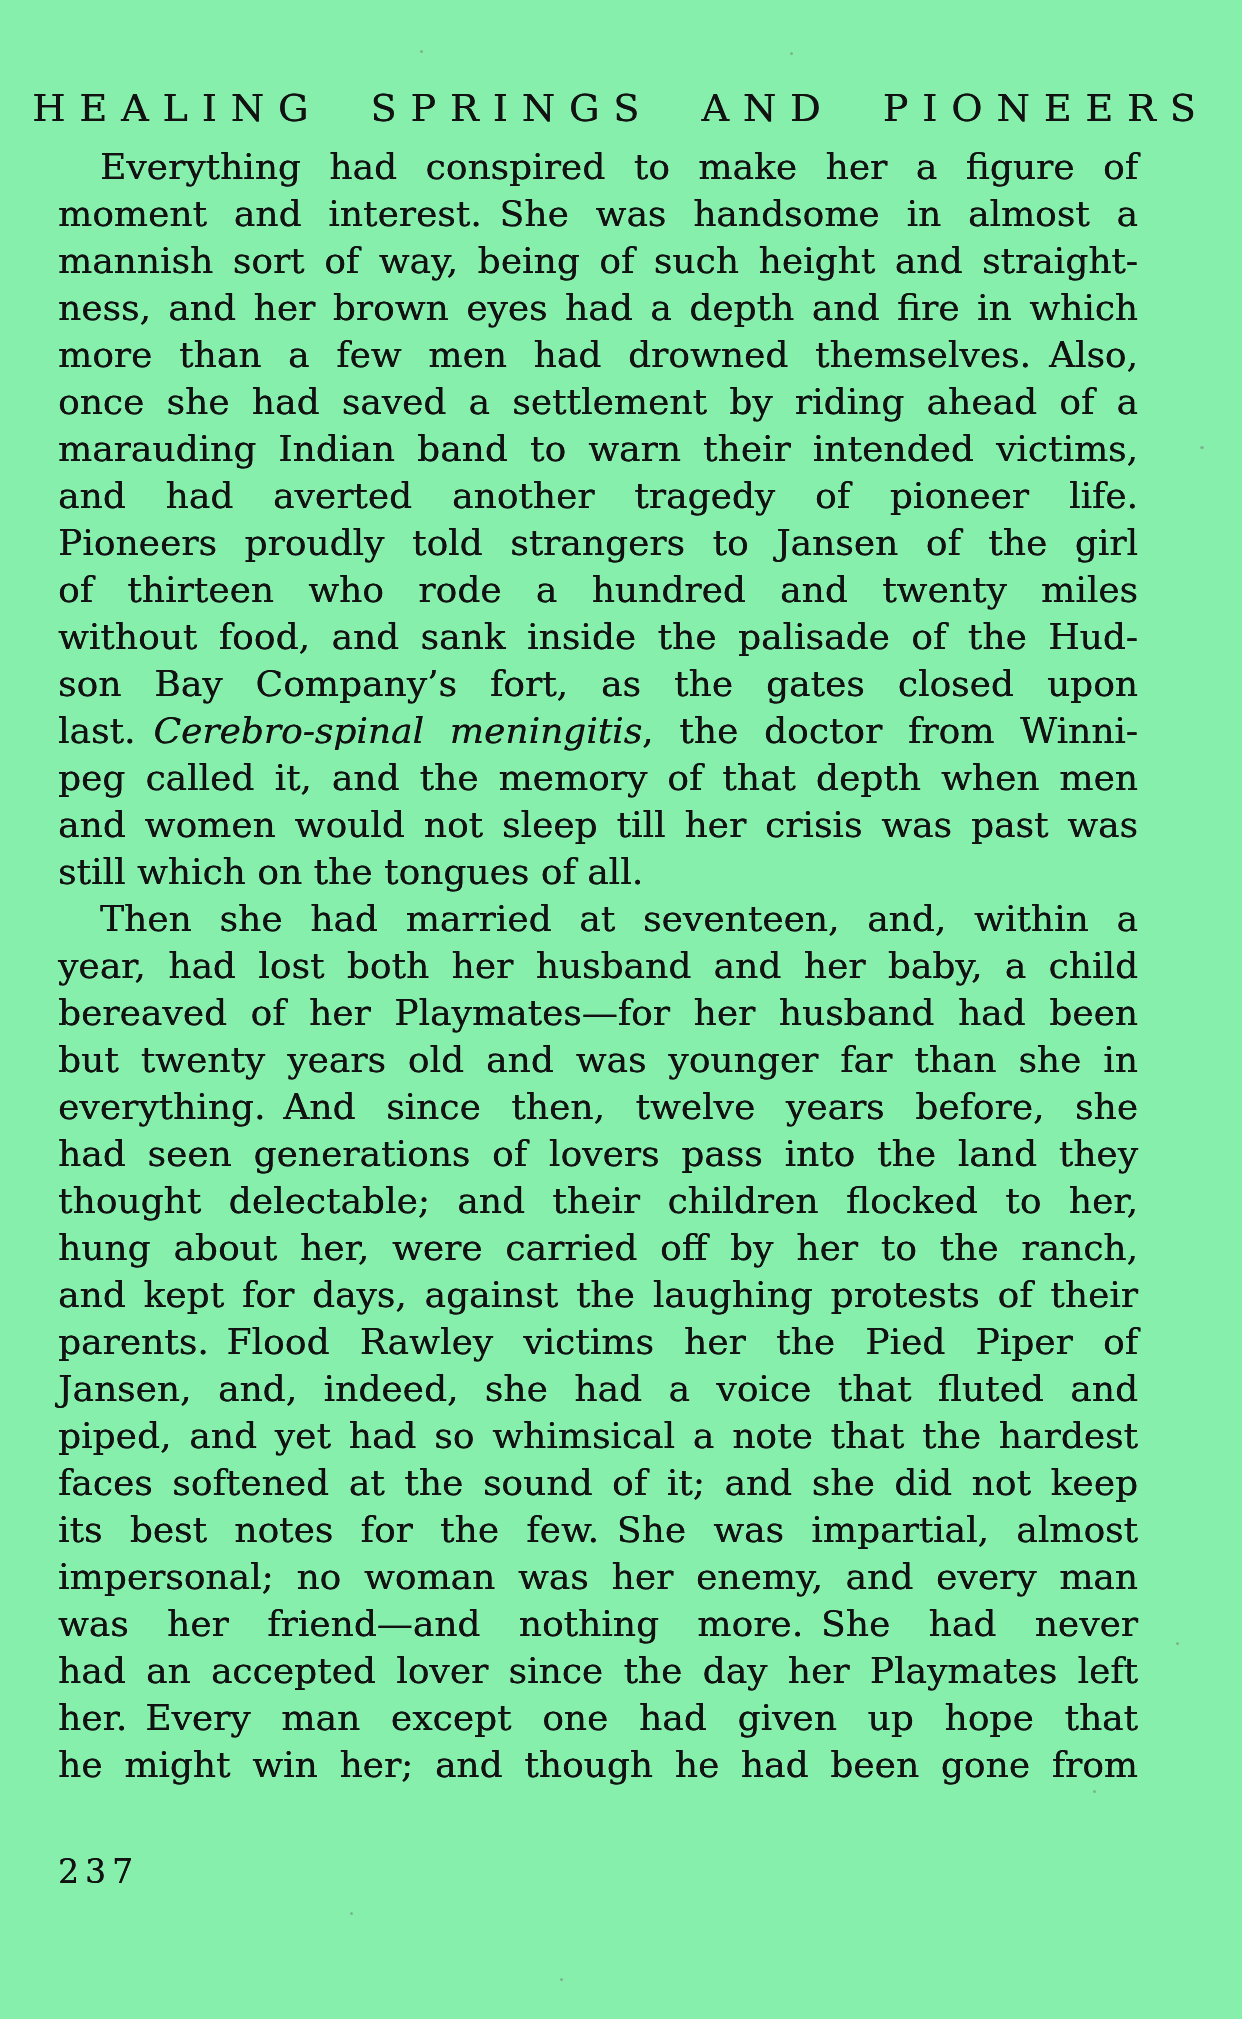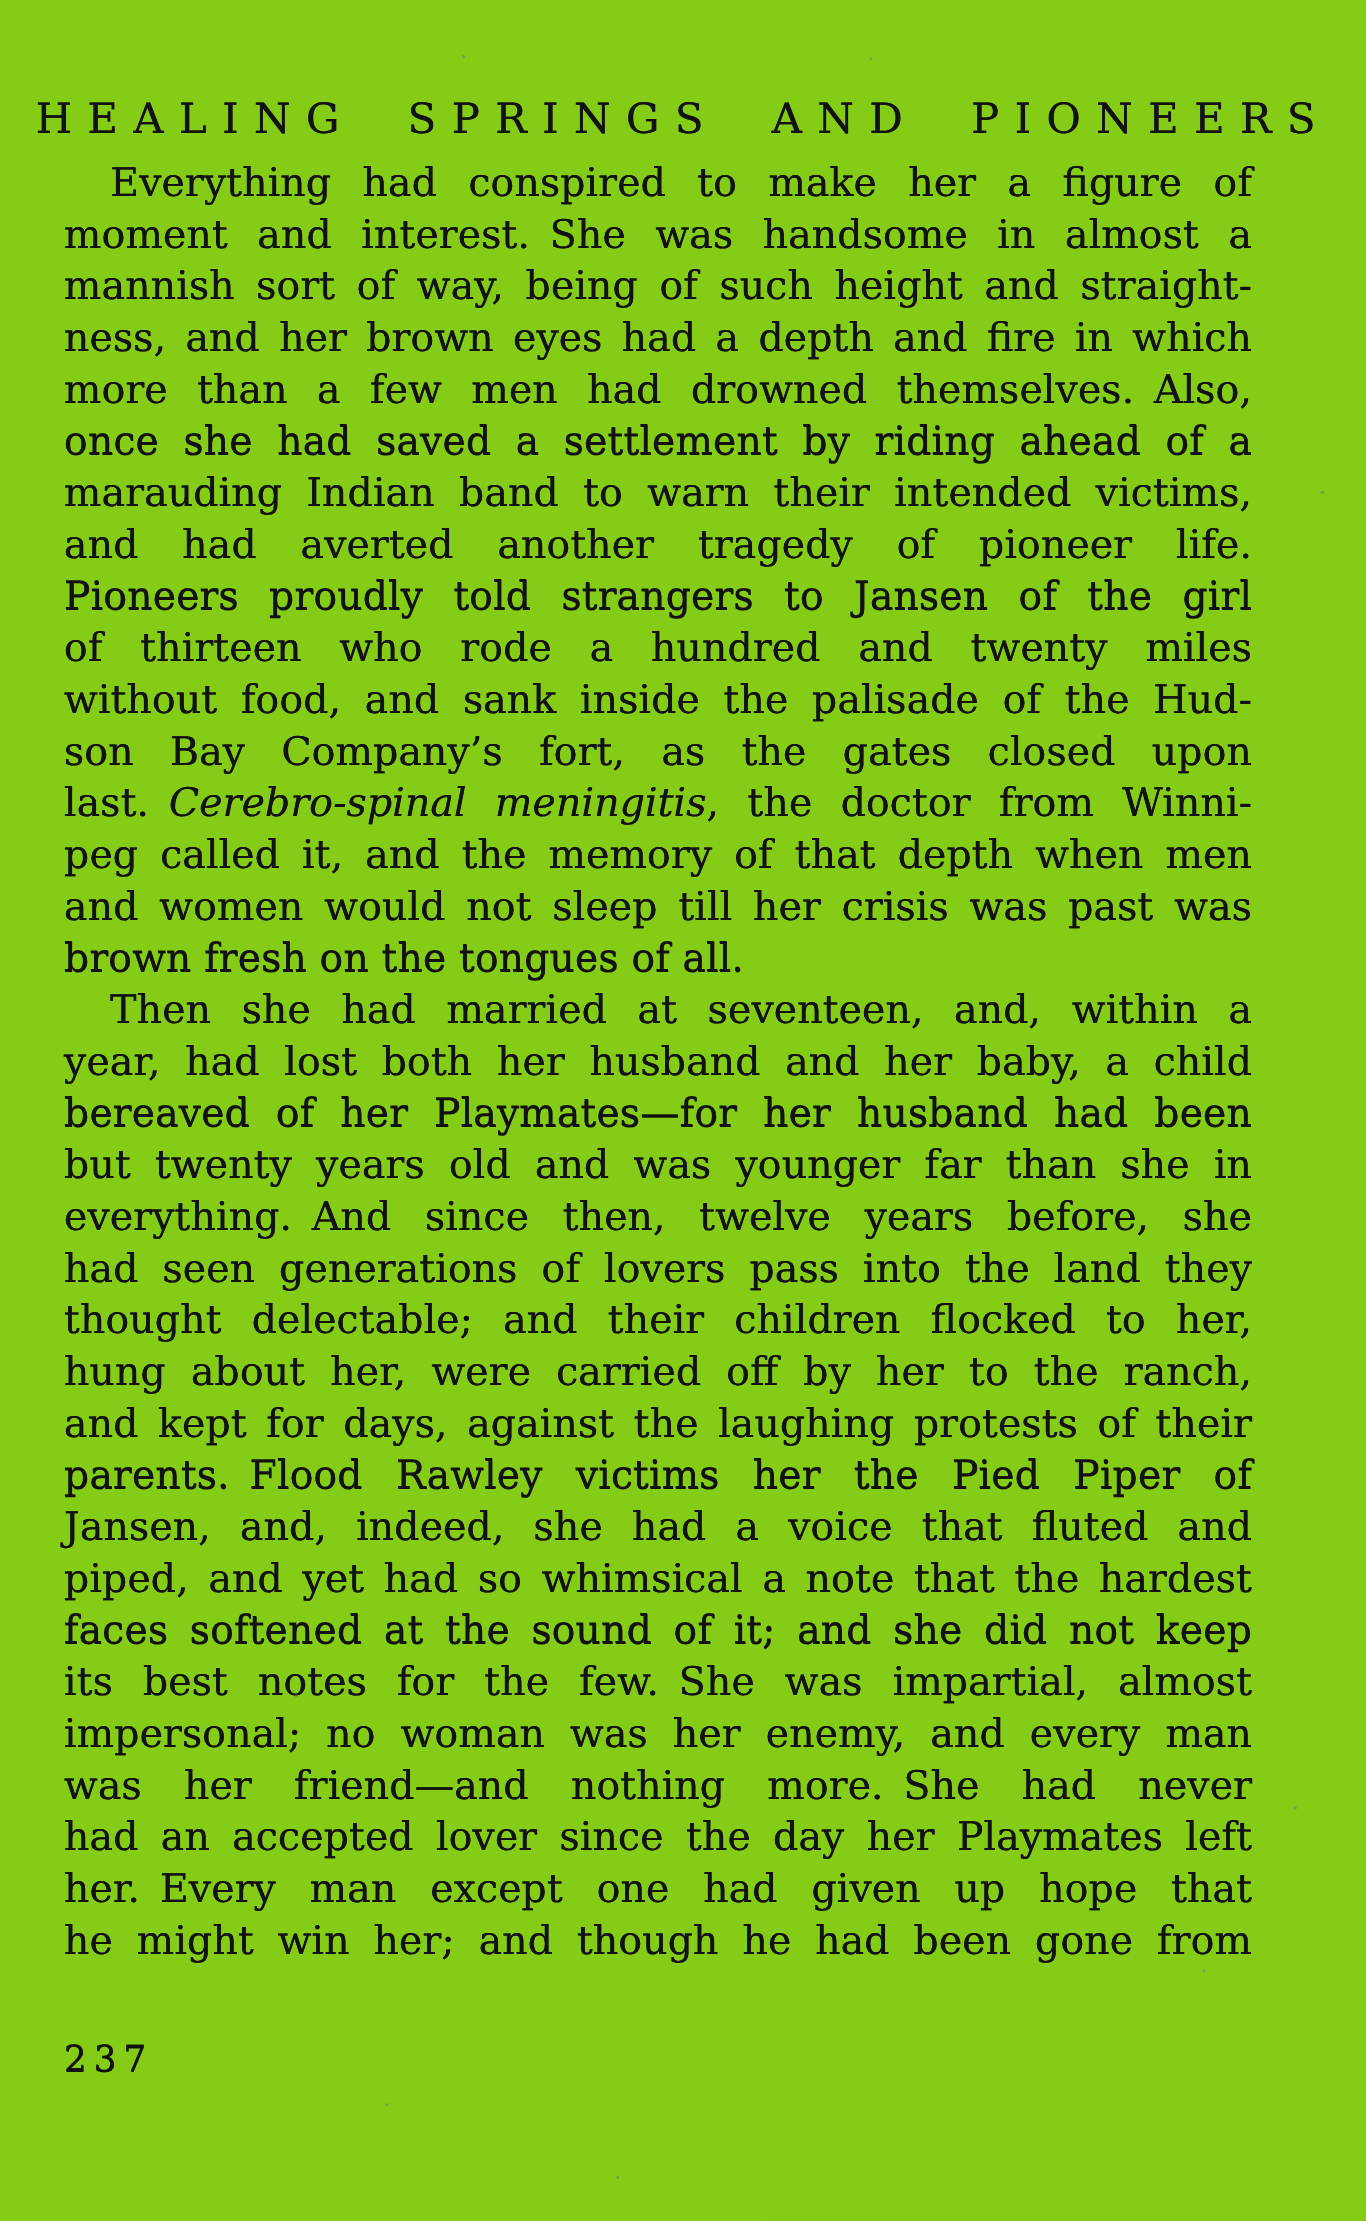--- a/index.html
+++ b/index.html
@@ -5,21 +5,21 @@
   html, body {
     margin: 0;
     padding: 0;
     background: #e8e8e4;
   }
   .page {
     position: relative;
     width: 1242px;
     height: 2019px;
     margin: 0 auto;
-    background: #84cc16;
+    background: #86efac;
     overflow: hidden;
     color: #121212;
     font-family: "DejaVu Serif", "Liberation Serif", serif;
   }
   .running-header {
     position: absolute;
     top: 86px;
     left: 0;
     width: 100%;
     margin: 0;
@@ -87,21 +87,21 @@
       <div class="line"><span>once she had saved a settlement by riding ahead of a</span></div>
       <div class="line"><span>marauding Indian band to warn their intended victims,</span></div>
       <div class="line"><span>and had averted another tragedy of pioneer life.</span></div>
       <div class="line"><span>Pioneers proudly told strangers to Jansen of the girl</span></div>
       <div class="line"><span>of thirteen who rode a hundred and twenty miles</span></div>
       <div class="line"><span>without food, and sank inside the palisade of the Hud-</span></div>
       <div class="line"><span>son Bay Company’s fort, as the gates closed upon</span></div>
       <div class="line"><span>last. </span><i>Cerebro-spinal meningitis</i><span>, the doctor from Winni-</span></div>
       <div class="line"><span>peg called it, and the memory of that depth when men</span></div>
       <div class="line"><span>and women would not sleep till her crisis was past was</span></div>
-      <div class="line para-end"><span>brown fresh on the tongues of all.</span></div>
+      <div class="line para-end"><span>still which on the tongues of all.</span></div>
       <div class="line indent"><span>Then she had married at seventeen, and, within a</span></div>
       <div class="line"><span>year, had lost both her husband and her baby, a child</span></div>
       <div class="line"><span>bereaved of her Playmates—for her husband had been</span></div>
       <div class="line"><span>but twenty years old and was younger far than she in</span></div>
       <div class="line"><span>everything. And since then, twelve years before, she</span></div>
       <div class="line"><span>had seen generations of lovers pass into the land they</span></div>
       <div class="line"><span>thought delectable; and their children flocked to her,</span></div>
       <div class="line"><span>hung about her, were carried off by her to the ranch,</span></div>
       <div class="line"><span>and kept for days, against the laughing protests of their</span></div>
       <div class="line"><span>parents. Flood Rawley victims her the Pied Piper of</span></div>

